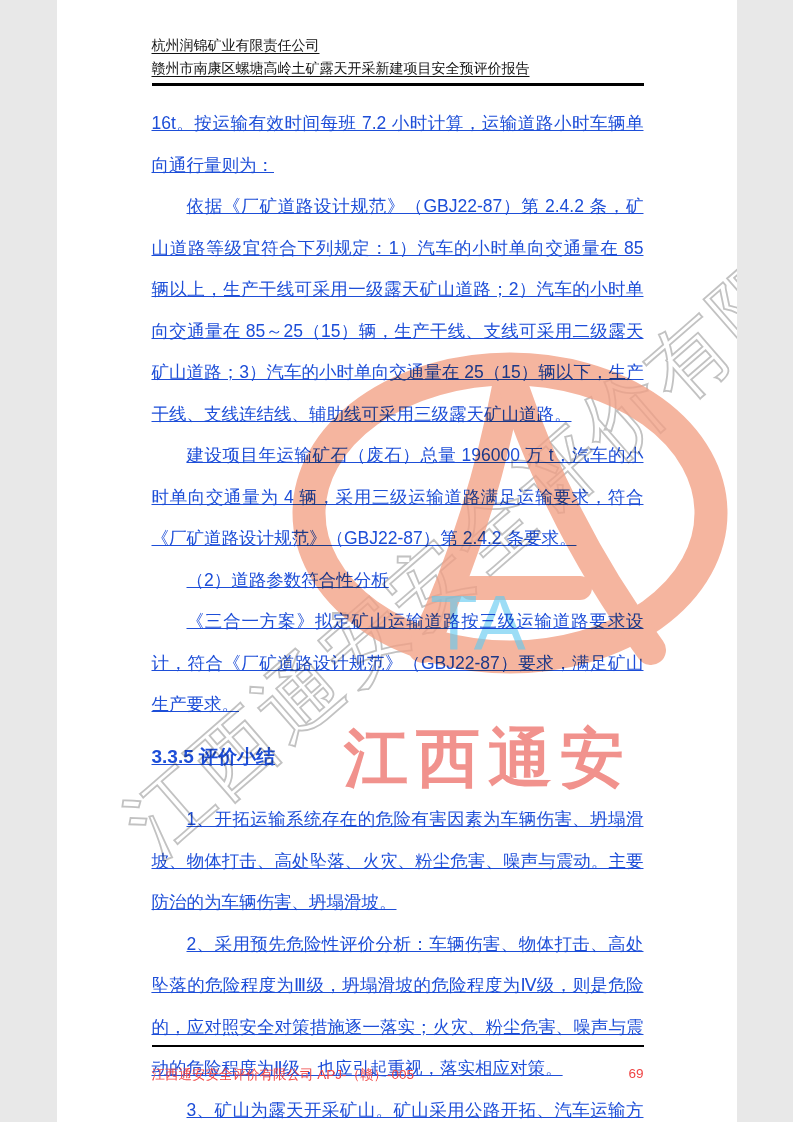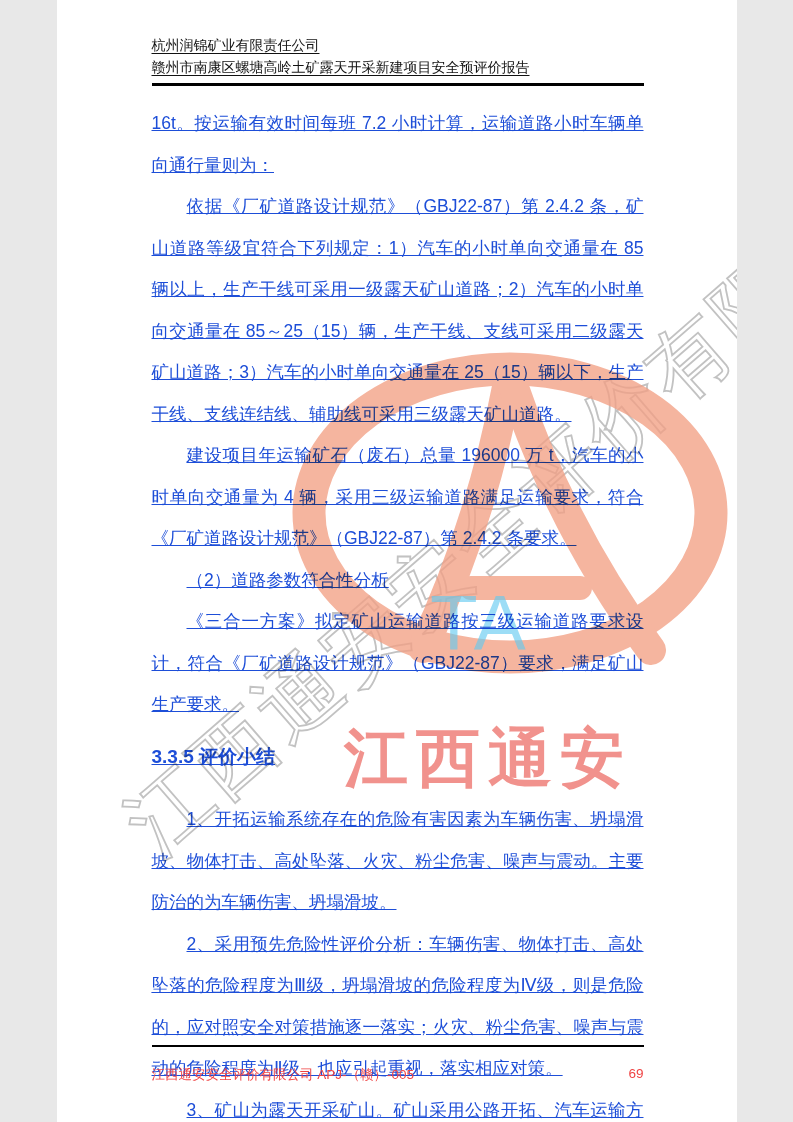--- a/index.html
+++ b/index.html
@@ -11,21 +11,21 @@
     overflow:hidden;
     font-family:"Liberation Sans","DejaVu Sans",sans-serif;
     color:#1c1c1c;
   }
   
   .header{
     position:absolute;top:34px;left:95px;right:93px;
     font-size:14px;line-height:23px;color:#111;
   }
   .header .h-line1 span{text-decoration:underline;text-underline-offset:3px;}
-  .header .h-line2{display:flex;justify-content:space-between;align-items:flex-end;font-family:Liberation Mono, monospace;}
+  .header .h-line2{display:flex;justify-content:space-between;align-items:flex-end;}
   .header .h-line2 span{text-decoration:underline;text-underline-offset:3px;}
   .header-rule{
     position:absolute;top:83px;left:95px;right:93px;
     border-top:3px solid #000;
   }
   
   .content{
     position:absolute;top:103px;left:95px;right:93px;
     font-size:17.5px;line-height:41.5px;
     text-align:justify;

